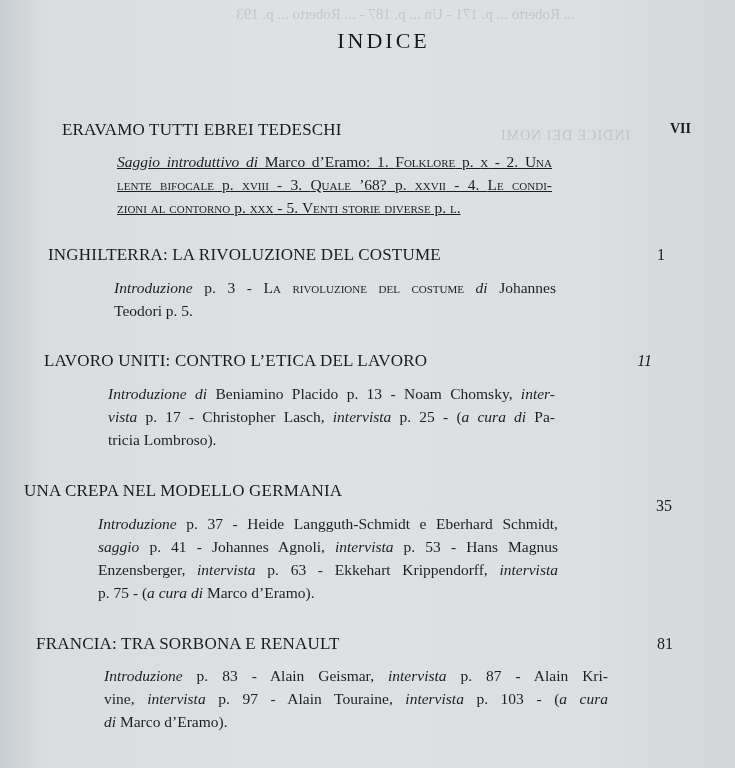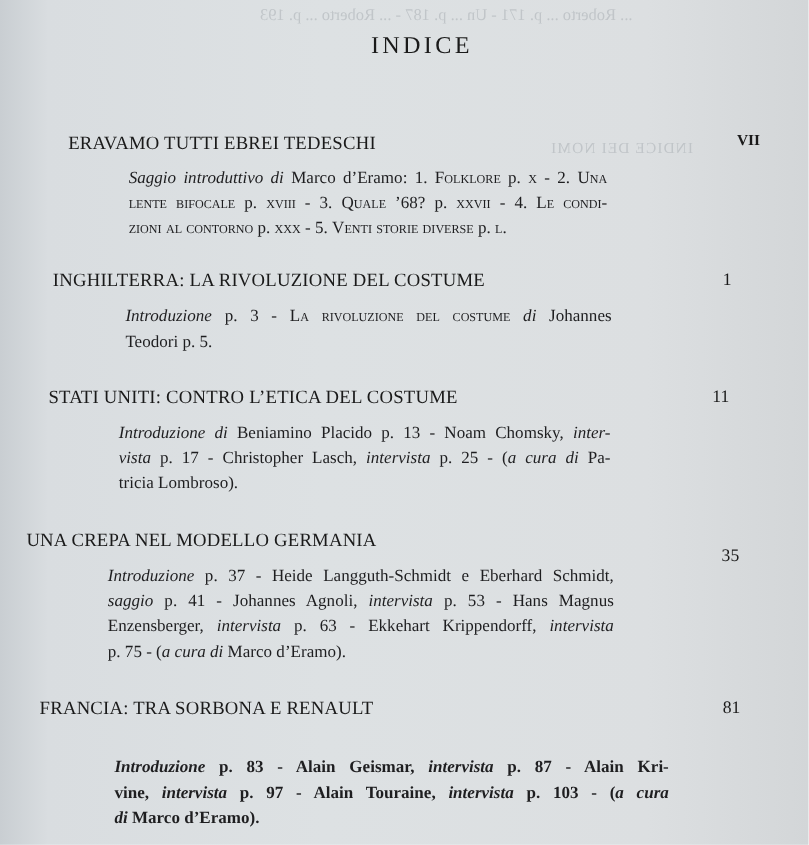--- a/index.html
+++ b/index.html
@@ -40,39 +40,39 @@
 <body>
 
 <div class="bleed bleed-top">... Roberto ... p. 171 - Un ... p. 187 - ... Roberto ... p. 193</div>
 <div class="bleed bleed-nomi">INDICE DEI NOMI</div>
 
 <h1 class="title" style="margin:16px;font-weight:normal;">INDICE</h1>
 
 <div class="entry" style="top:0;">
   <div class="heading" style="left:62px;top:120px;">ERAVAMO TUTTI EBREI TEDESCHI</div>
   <div class="page" style="right:44px;top:121px;width:60px;font-size:14px;font-weight:bold;">VII</div>
-  <div class="desc" style="left:117px;top:150px;width:435px;">
+  <div class="desc" style="left:117px;top:150px;width:435px;text-decoration:underline;">
       <span class="line"><i>Saggio introduttivo di</i><span> Marco d’Eramo: 1. </span><span class="sc">Folklore</span><span> p. </span><span class="sc">x</span><span> - 2. </span><span class="sc">Una</span></span>
       <span class="line"><span class="sc">lente bifocale</span><span> p. </span><span class="sc">xviii</span><span> - 3. </span><span class="sc">Quale ’68?</span><span> p. </span><span class="sc">xxvii</span><span> - 4. </span><span class="sc">Le condi-</span></span>
       <span class="line last"><span class="sc">zioni al contorno</span><span> p. </span><span class="sc">xxx</span><span> - 5. </span><span class="sc">Venti storie diverse</span><span> p. </span><span class="sc">l.</span></span>
     </div>
 </div>
 
 <div class="entry" style="top:0;">
   <div class="heading" style="left:48px;top:245px;">INGHILTERRA: LA RIVOLUZIONE DEL COSTUME</div>
   <div class="page" style="right:70px;top:246px;width:60px;">1</div>
   <div class="desc" style="left:114px;top:276px;width:442px;">
       <span class="line"><i>Introduzione</i><span> p. 3 - </span><span class="sc">La rivoluzione del costume</span><span> </span><i>di</i><span> Johannes</span></span>
       <span class="line last"><span>Teodori p. 5.</span></span>
     </div>
 </div>
 
 <div class="entry" style="top:0;">
-  <div class="heading" style="left:44px;top:351px;">STATI UNITI: CONTRO L’ETICA DEL COSTUME</div>
-  <div class="page" style="right:72px;top:352px;width:60px;">11</div>
+  <div class="heading" style="left:44px;top:351px;">LAVORO UNITI: CONTRO L’ETICA DEL LAVORO</div>
+  <div class="page" style="right:83px;top:352px;width:60px;font-style:italic;">11</div>
   <div class="desc" style="left:108px;top:382px;width:447px;">
       <span class="line"><i>Introduzione di</i><span> Beniamino Placido p. 13 - Noam Chomsky, </span><i>inter-</i></span>
       <span class="line"><i>vista</i><span> p. 17 - Christopher Lasch, </span><i>intervista</i><span> p. 25 - (</span><i>a cura di</i><span> Pa-</span></span>
       <span class="line last"><span>tricia Lombroso).</span></span>
     </div>
 </div>
 
 <div class="entry" style="top:0;">
   <div class="heading" style="left:24px;top:481px;">UNA CREPA NEL MODELLO GERMANIA</div>
   <div class="page" style="right:63px;top:482px;width:60px;margin-top:15px;">35</div>
@@ -80,18 +80,18 @@
       <span class="line"><i>Introduzione</i><span> p. 37 - Heide Langguth-Schmidt e Eberhard Schmidt,</span></span>
       <span class="line"><i>saggio</i><span> p. 41 - Johannes Agnoli, </span><i>intervista</i><span> p. 53 - Hans Magnus</span></span>
       <span class="line"><span>Enzensberger, </span><i>intervista</i><span> p. 63 - Ekkehart Krippendorff, </span><i>intervista</i></span>
       <span class="line last"><span>p. 75 - (</span><i>a cura di</i><span> Marco d’Eramo).</span></span>
     </div>
 </div>
 
 <div class="entry" style="top:0;">
   <div class="heading" style="left:36px;top:634px;">FRANCIA: TRA SORBONA E RENAULT</div>
   <div class="page" style="right:62px;top:635px;width:60px;">81</div>
-  <div class="desc" style="left:104px;top:686px;width:504px;font-weight:bold;">
+  <div class="desc" style="left:104px;top:664px;width:504px;">
       <span class="line"><i>Introduzione</i><span> p. 83 - Alain Geismar, </span><i>intervista</i><span> p. 87 - Alain Kri-</span></span>
       <span class="line"><span>vine, </span><i>intervista</i><span> p. 97 - Alain Touraine, </span><i>intervista</i><span> p. 103 - (</span><i>a cura</i></span>
       <span class="line last"><i>di</i><span> Marco d’Eramo).</span></span>
     </div>
 </div>
 
 </body></html>

